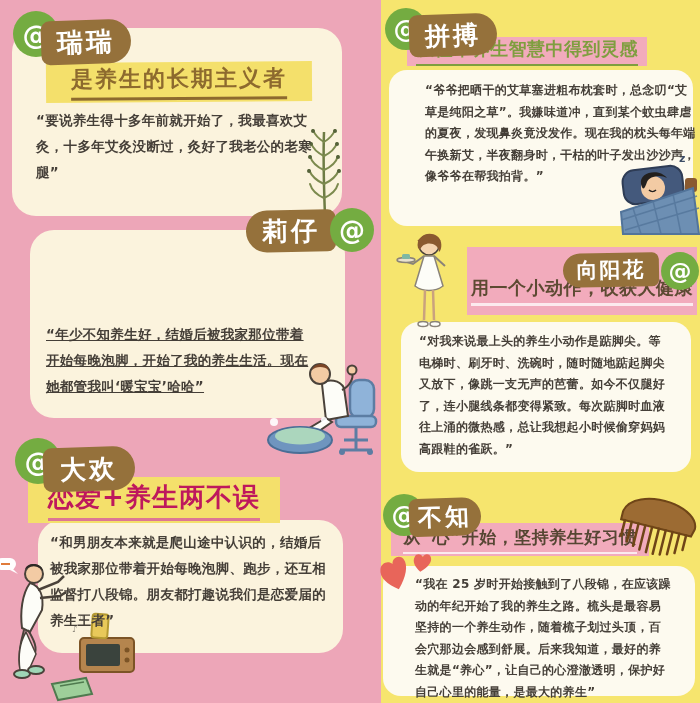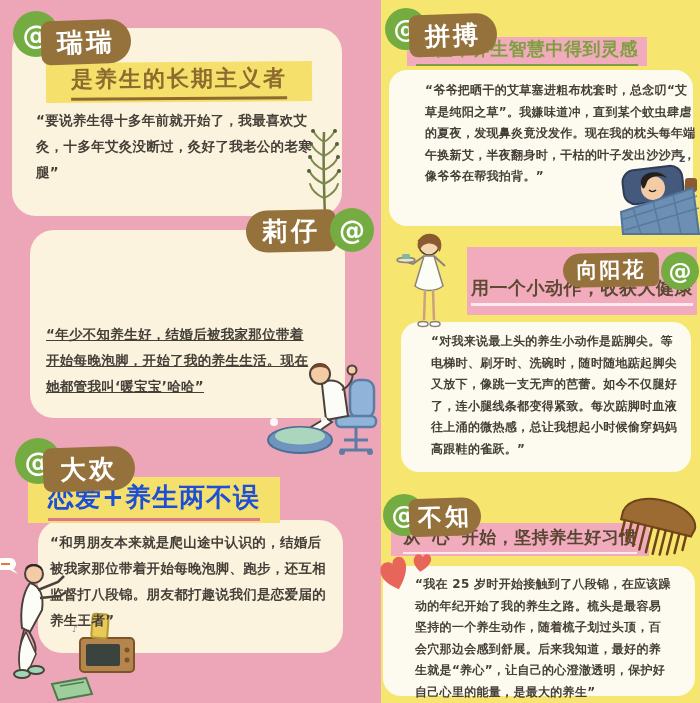--- a/index.html
+++ b/index.html
@@ -96,21 +96,21 @@
       <circle cx="12" cy="94" r="4" fill="#fff" opacity=".9"></circle>
         <circle cx="62" cy="92" r="3" fill="#fff" opacity=".9"></circle>
     </svg>
 
     <div class="badge-circle" style="left:15px;top:438px;width:46px;height:46px;font-size:27px;">
         <span>@</span>
       </div>
     <div class="pill pill-left" style="left:43px;top:447px;width:92px;height:44px;font-size:26px;">
         <span>大欢</span>
       </div>
-    <div class="hl hl-yellow" style="left:28px;top:477px;width:252px;height:46px;font-size:26px;color:#1d4ed8;letter-spacing:1px;">
+    <div class="hl hl-yellow" style="left:28px;top:477px;width:252px;height:46px;font-size:26px;color:#be185d;letter-spacing:1px;">
         <span class="ul" style="border-bottom-color:#dd7694;">恋爱+养生两不误</span>
       </div>
     <div class="card cream" style="left:38px;top:520px;width:305px;height:133px;"></div>
     <div class="quote q-left" style="left:50px;top:530px;width:282px;">“和男朋友本来就是爬山途中认识的，结婚后被我家那位带着开始每晚泡脚、跑步，还互相监督打八段锦。朋友都打趣说我们是恋爱届的养生王者”</div>
     <svg class="illus" style="left:0px;top:552px;" width="145" height="150" viewBox="0 0 145 150">
       <circle cx="34" cy="22" r="9" fill="#f3cba4" stroke="#4a423a" stroke-width="2"></circle>
       <path d="M25 18 C26 10 42 10 43 19 C38 13 30 13 25 18 Z" fill="#2e2a26"></path>
       <path d="M30 31 C40 34 44 44 42 58 L30 80 L22 76 C20 60 22 42 30 31 Z" fill="#fdfdf8" stroke="#4a423a" stroke-width="2"></path>
       <path d="M38 38 L58 30 L64 24 M40 46 L60 44 L66 40" stroke="#4a423a" stroke-width="2.5" fill="none"></path>
       <path d="M28 78 C34 88 38 96 34 104 L26 118 M24 78 C20 92 18 104 20 116" fill="none" stroke="#4a423a" stroke-width="2"></path>
@@ -175,21 +175,21 @@
       <path d="M26 14 C30 9 42 9 46 14" fill="none" stroke="#8a5a30" stroke-width="4"></path>
       <path d="M31 28 L41 28 L50 58 C42 64 30 64 22 58 Z" fill="#fdfdf8" stroke="#8a8378" stroke-width="1.5"></path>
       <path d="M31 28 L20 36 L14 34 M41 28 L52 38" stroke="#8a8378" stroke-width="2" fill="none"></path>
       <ellipse cx="13" cy="32" rx="9" ry="2.5" fill="#e9e2cf" stroke="#8a8378" stroke-width="1.5"></ellipse>
       <rect x="9" y="26" width="8" height="5" rx="1.5" fill="#7fb8a4"></rect>
       <path d="M32 62 L31 92 M40 62 L41 92" stroke="#caa27e" stroke-width="2.5"></path>
       <ellipse cx="30" cy="96" rx="5" ry="2.5" fill="#fdfdf8" stroke="#8a8378" stroke-width="1.5"></ellipse>
       <ellipse cx="42" cy="96" rx="5" ry="2.5" fill="#fdfdf8" stroke="#8a8378" stroke-width="1.5"></ellipse>
     </svg>
     <div class="card whitecard" style="left:20px;top:322px;width:290px;height:150px;border-radius:18px;"></div>
-    <div class="quote q-right" style="left:38px;top:331px;width:252px;margin-left:12px;">“对我来说最上头的养生小动作是踮脚尖。等电梯时、刷牙时、洗碗时，随时随地踮起脚尖又放下，像跳一支无声的芭蕾。如今不仅腿好了，连小腿线条都变得紧致。每次踮脚时血液往上涌的微热感，总让我想起小时候偷穿妈妈高跟鞋的雀跃。”</div>
+    <div class="quote q-right" style="left:38px;top:331px;width:252px;">“对我来说最上头的养生小动作是踮脚尖。等电梯时、刷牙时、洗碗时，随时随地踮起脚尖又放下，像跳一支无声的芭蕾。如今不仅腿好了，连小腿线条都变得紧致。每次踮脚时血液往上涌的微热感，总让我想起小时候偷穿妈妈高跟鞋的雀跃。”</div>
 
     <div class="badge-circle" style="left:2px;top:494px;width:42px;height:42px;font-size:25px;">
         <span>@</span>
       </div>
     <div class="pill pill-left" style="left:28px;top:498px;width:72px;height:38px;font-size:24px;">
         <span>不知</span>
       </div>
     <div class="hl hl-pink" style="left:10px;top:523px;width:258px;height:33px;font-size:17px;color:#564633;letter-spacing:.5px;">
         <span class="ul ul-light" style="border-bottom-width:2px;">从“心”开始，坚持养生好习惯</span>
       </div>

